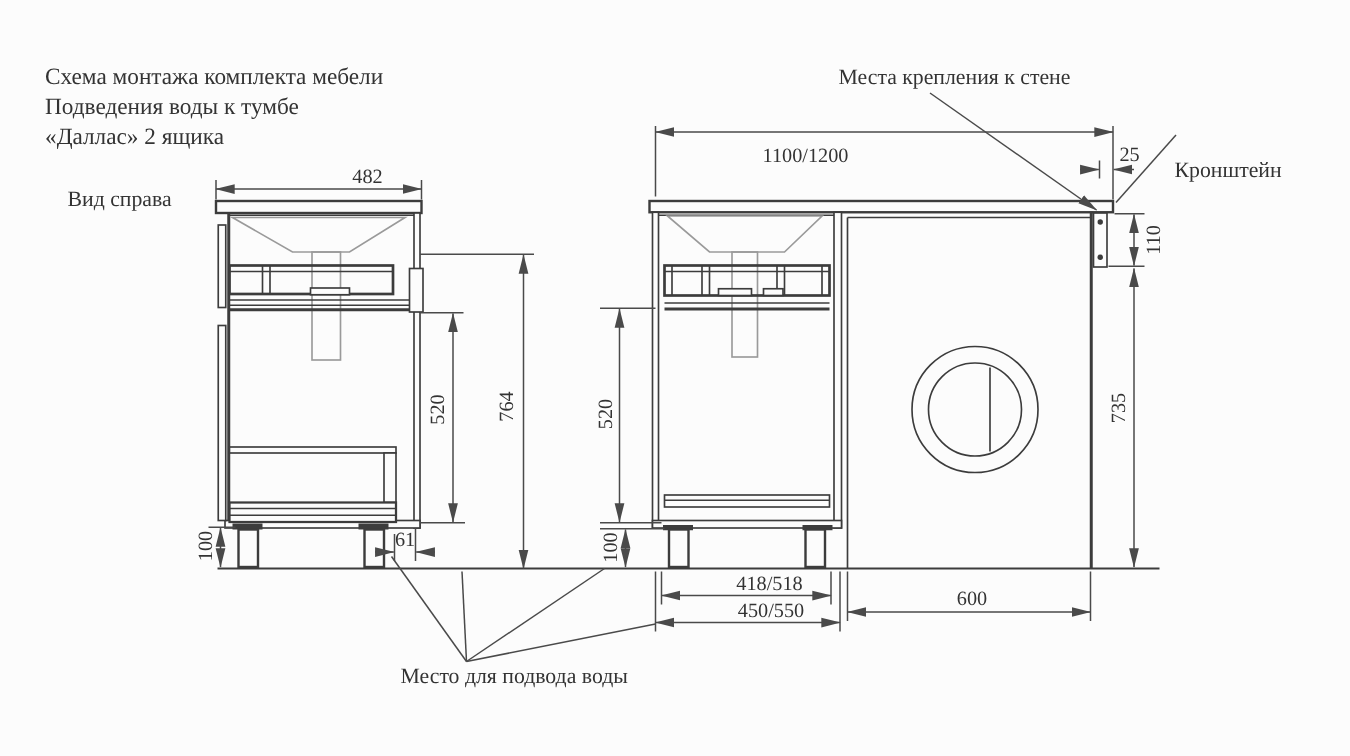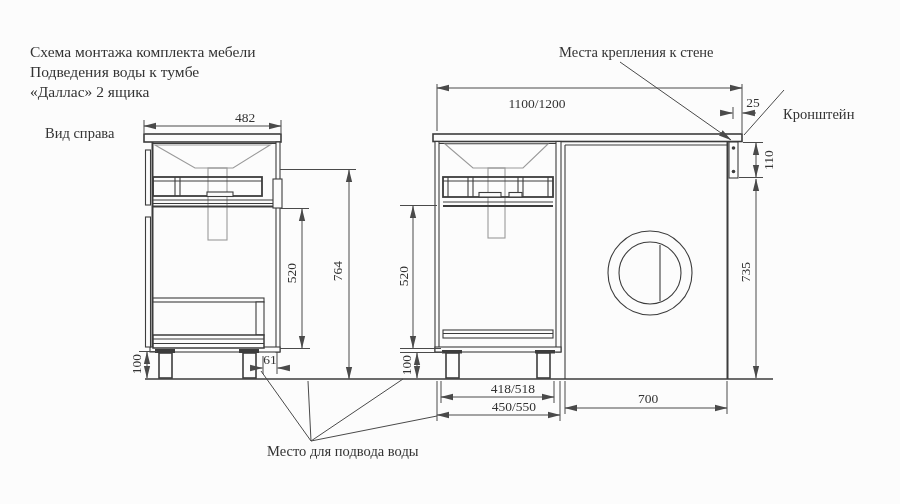--- a/index.html
+++ b/index.html
@@ -186,21 +186,21 @@
 <div class="lab ann" style="left:559px;top:45px;text-align:right;">Места крепления к стене</div>
 <div class="lab ann" style="left:783px;top:75px;margin-top:32px;">Кронштейн</div>
 <div class="lab ann" style="left:239px;top:444px;margin-left:28px;">Место для подвода воды</div>
 
 <div class="lab c" style="left:211px;top:118px;margin-left:34px;">482</div>
 <div class="lab c" style="left:537px;top:80px;margin-top:24px;">1100/1200</div>
 <div class="lab c" style="left:753px;top:103px;">25</div>
 <div class="lab c" style="left:270px;top:360px;">61</div>
 <div class="lab c" style="left:498px;top:389px;margin-left:15px;">418/518</div>
 <div class="lab c" style="left:514px;top:407px;">450/550</div>
-<div class="lab c" style="left:648px;top:399px;">700</div>
+<div class="lab c" style="left:648px;top:399px;">600</div>
 
 <div class="lab v" style="left:769px;top:160px;">110</div>
 <div class="lab v" style="left:746px;top:272px;">735</div>
 <div class="lab v" style="left:338px;top:271px;">764</div>
 <div class="lab v" style="left:292px;top:273px;">520</div>
 <div class="lab v" style="left:404px;top:276px;">520</div>
 <div class="lab v" style="left:137px;top:364px;">100</div>
 <div class="lab v" style="left:407px;top:365px;">100</div>
 
 </div>

